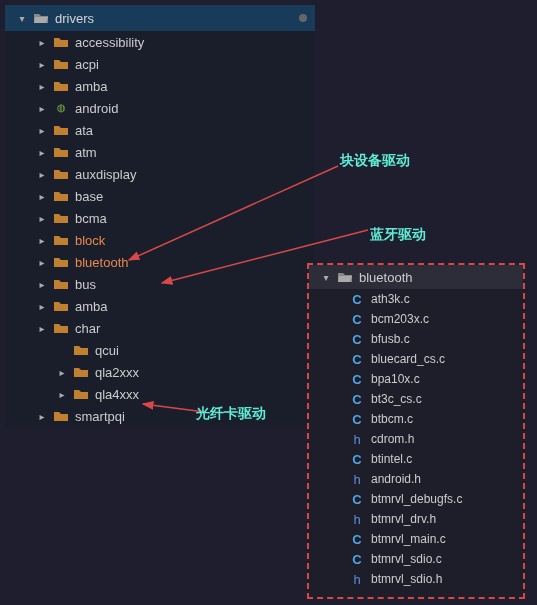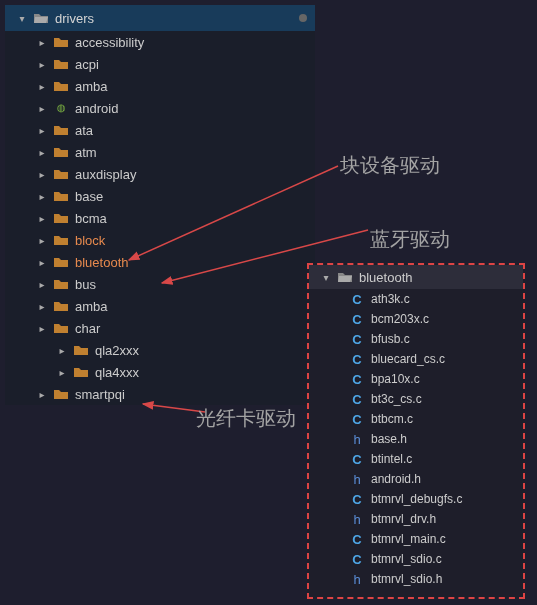--- a/index.html
+++ b/index.html
@@ -111,23 +111,23 @@
     .h-icon {
       color: #5a8dd6;
       font-size: 13px;
       width: 16px;
       display: inline-block;
       margin-right: 6px;
       text-align: center;
     }
     .annotation {
       position: absolute;
-      color: #a3a3a3;
-      font-weight: normal;
-      font-size: 20px;
+      color: #5eead4;
+      font-weight: bold;
+      font-size: 14px;
       z-index: 10;
     }
     svg.arrow {
       position: absolute;
       z-index: 5;
       pointer-events: none;
     }
   </style>
 </head>
 <body>
@@ -262,20 +262,29 @@
         <span class="chevron">▸</span>
         <span class="folder-icon">
           <svg width="16" height="14">
             <path d="M1 3 L6 3 L8 5 L15 5 L15 12 L1 12 Z" fill="#c08030"></path>
           </svg>
         </span>
         <span>char</span>
       </div>
     </div>
 
+  <div class="tree-row indent-2" style="overflow:hidden;white-space:nowrap;">
+    <span class="chevron" style="visibility:hidden">▸</span>
+    <span class="folder-icon">
+      <svg width="16" height="14">
+          <path d="M1 3 L6 3 L8 5 L15 5 L15 12 L1 12 Z" fill="#c08030"></path>
+        </svg>
+    </span>
+    <span>qcui</span>
+  </div>
   <div id="tree-sub">
       <div class="tree-row indent-2">
         <span class="chevron">▸</span>
         <span class="folder-icon">
           <svg width="16" height="14">
             <path d="M1 3 L6 3 L8 5 L15 5 L15 12 L1 12 Z" fill="#c08030"></path>
           </svg>
         </span>
         <span>qla2xxx</span>
       </div>
@@ -337,21 +346,21 @@
       <div class="file-row">
         <span class="c-icon">C</span>
         <span>bt3c_cs.c</span>
       </div>
       <div class="file-row">
         <span class="c-icon">C</span>
         <span>btbcm.c</span>
       </div>
       <div class="file-row">
         <span class="h-icon">h</span>
-        <span>base.h</span>
+        <span>cdrom.h</span>
       </div>
       <div class="file-row">
         <span class="c-icon">C</span>
         <span>btintel.c</span>
       </div>
       <div class="file-row">
         <span class="h-icon">h</span>
         <span>android.h</span>
       </div>
       <div class="file-row">

